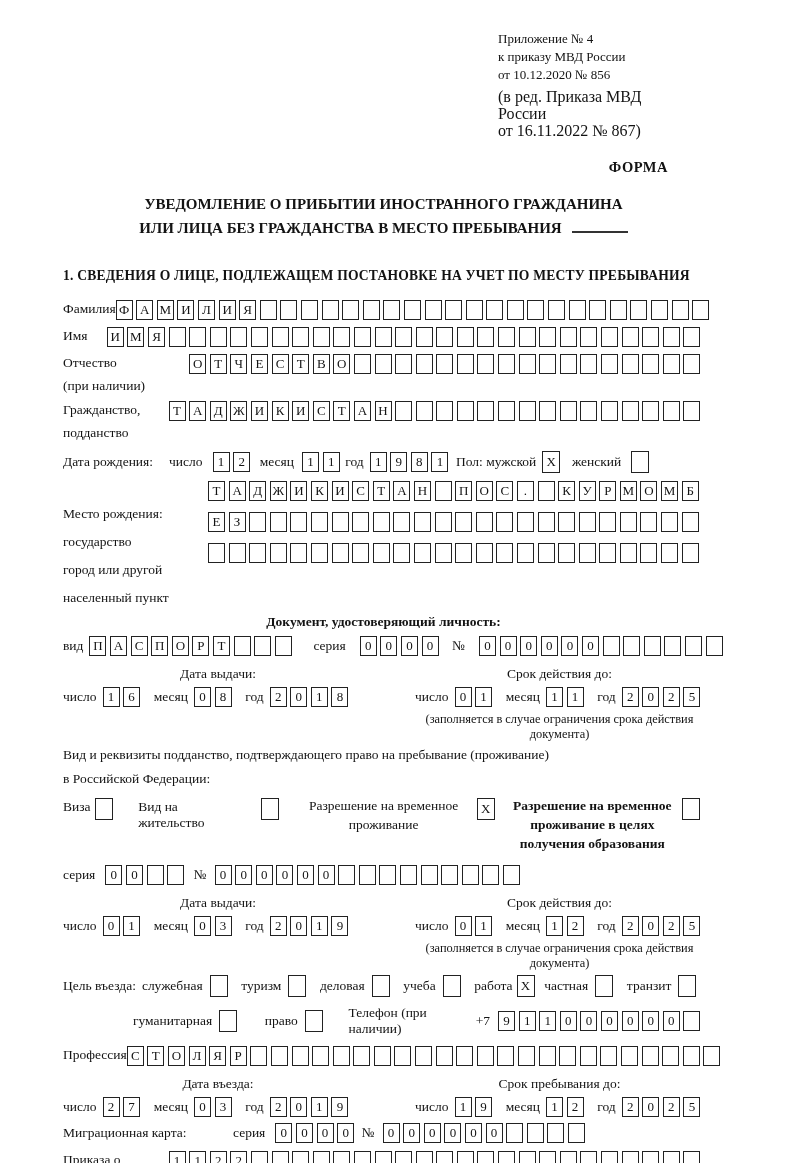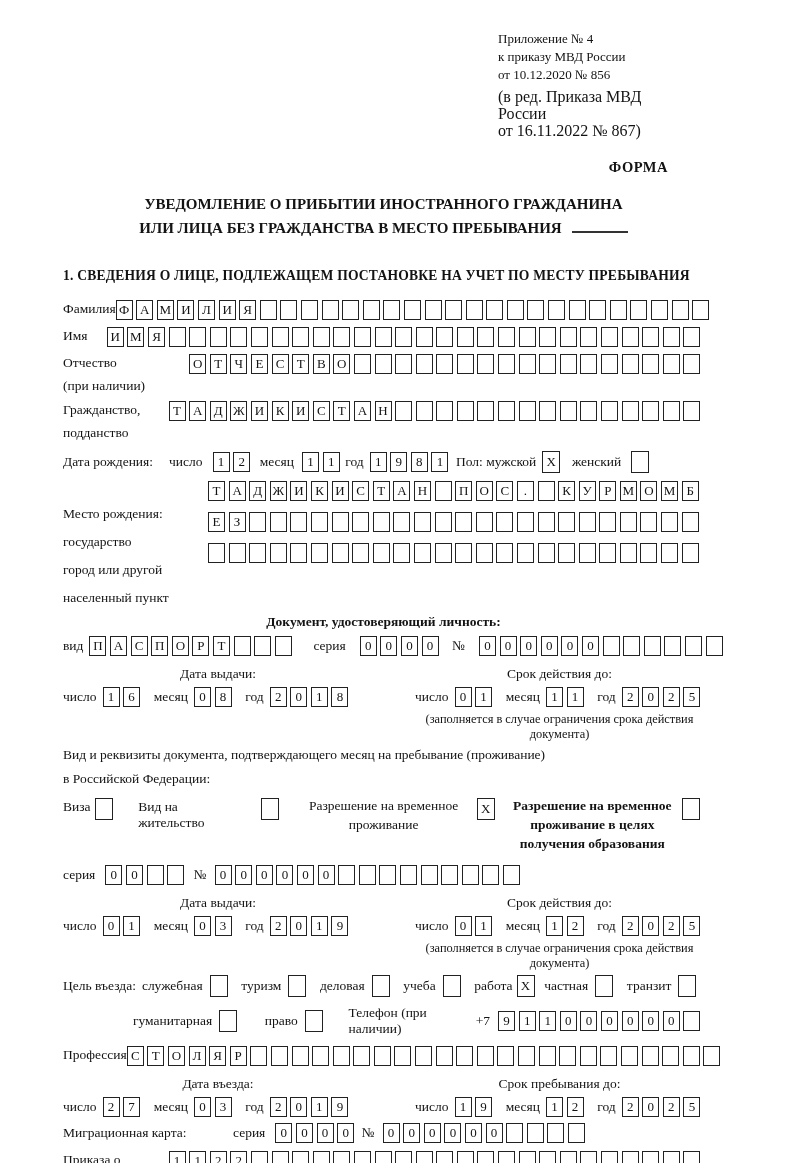--- a/index.html
+++ b/index.html
@@ -398,21 +398,21 @@
             <span class="cell">2</span>
             <span class="cell">0</span>
             <span class="cell">2</span>
             <span class="cell">5</span>
           </div>
       </div>
       <div class="dnote">(заполняется в случае ограничения срока действия документа)</div>
     </div>
   </div>
 
-  <div class="lbl" style="margin-bottom:7px;">Вид и реквизиты документа, подтверждающего месяц на пребывание (проживание)</div>
+  <div class="lbl" style="margin-bottom:7px;">Вид и реквизиты подданство, подтверждающего право на пребывание (проживание)</div>
   <div class="lbl" style="margin-bottom:9px;">в Российской Федерации:</div>
 
   <div class="row" style="align-items:flex-start;margin-bottom:12px;">
     <span class="inline-lbl" style="margin-top:3px;">Виза</span>
     <div class="cells cbx" style="margin-left:4px;margin-top:2px;">
         <span class="cell"></span>
       </div>
     <span class="inline-lbl" style="margin-left:22px;margin-top:3px;">Вид на жительство</span>
     <div class="cells cbx" style="margin-left:16px;margin-top:2px;">
         <span class="cell"></span>

